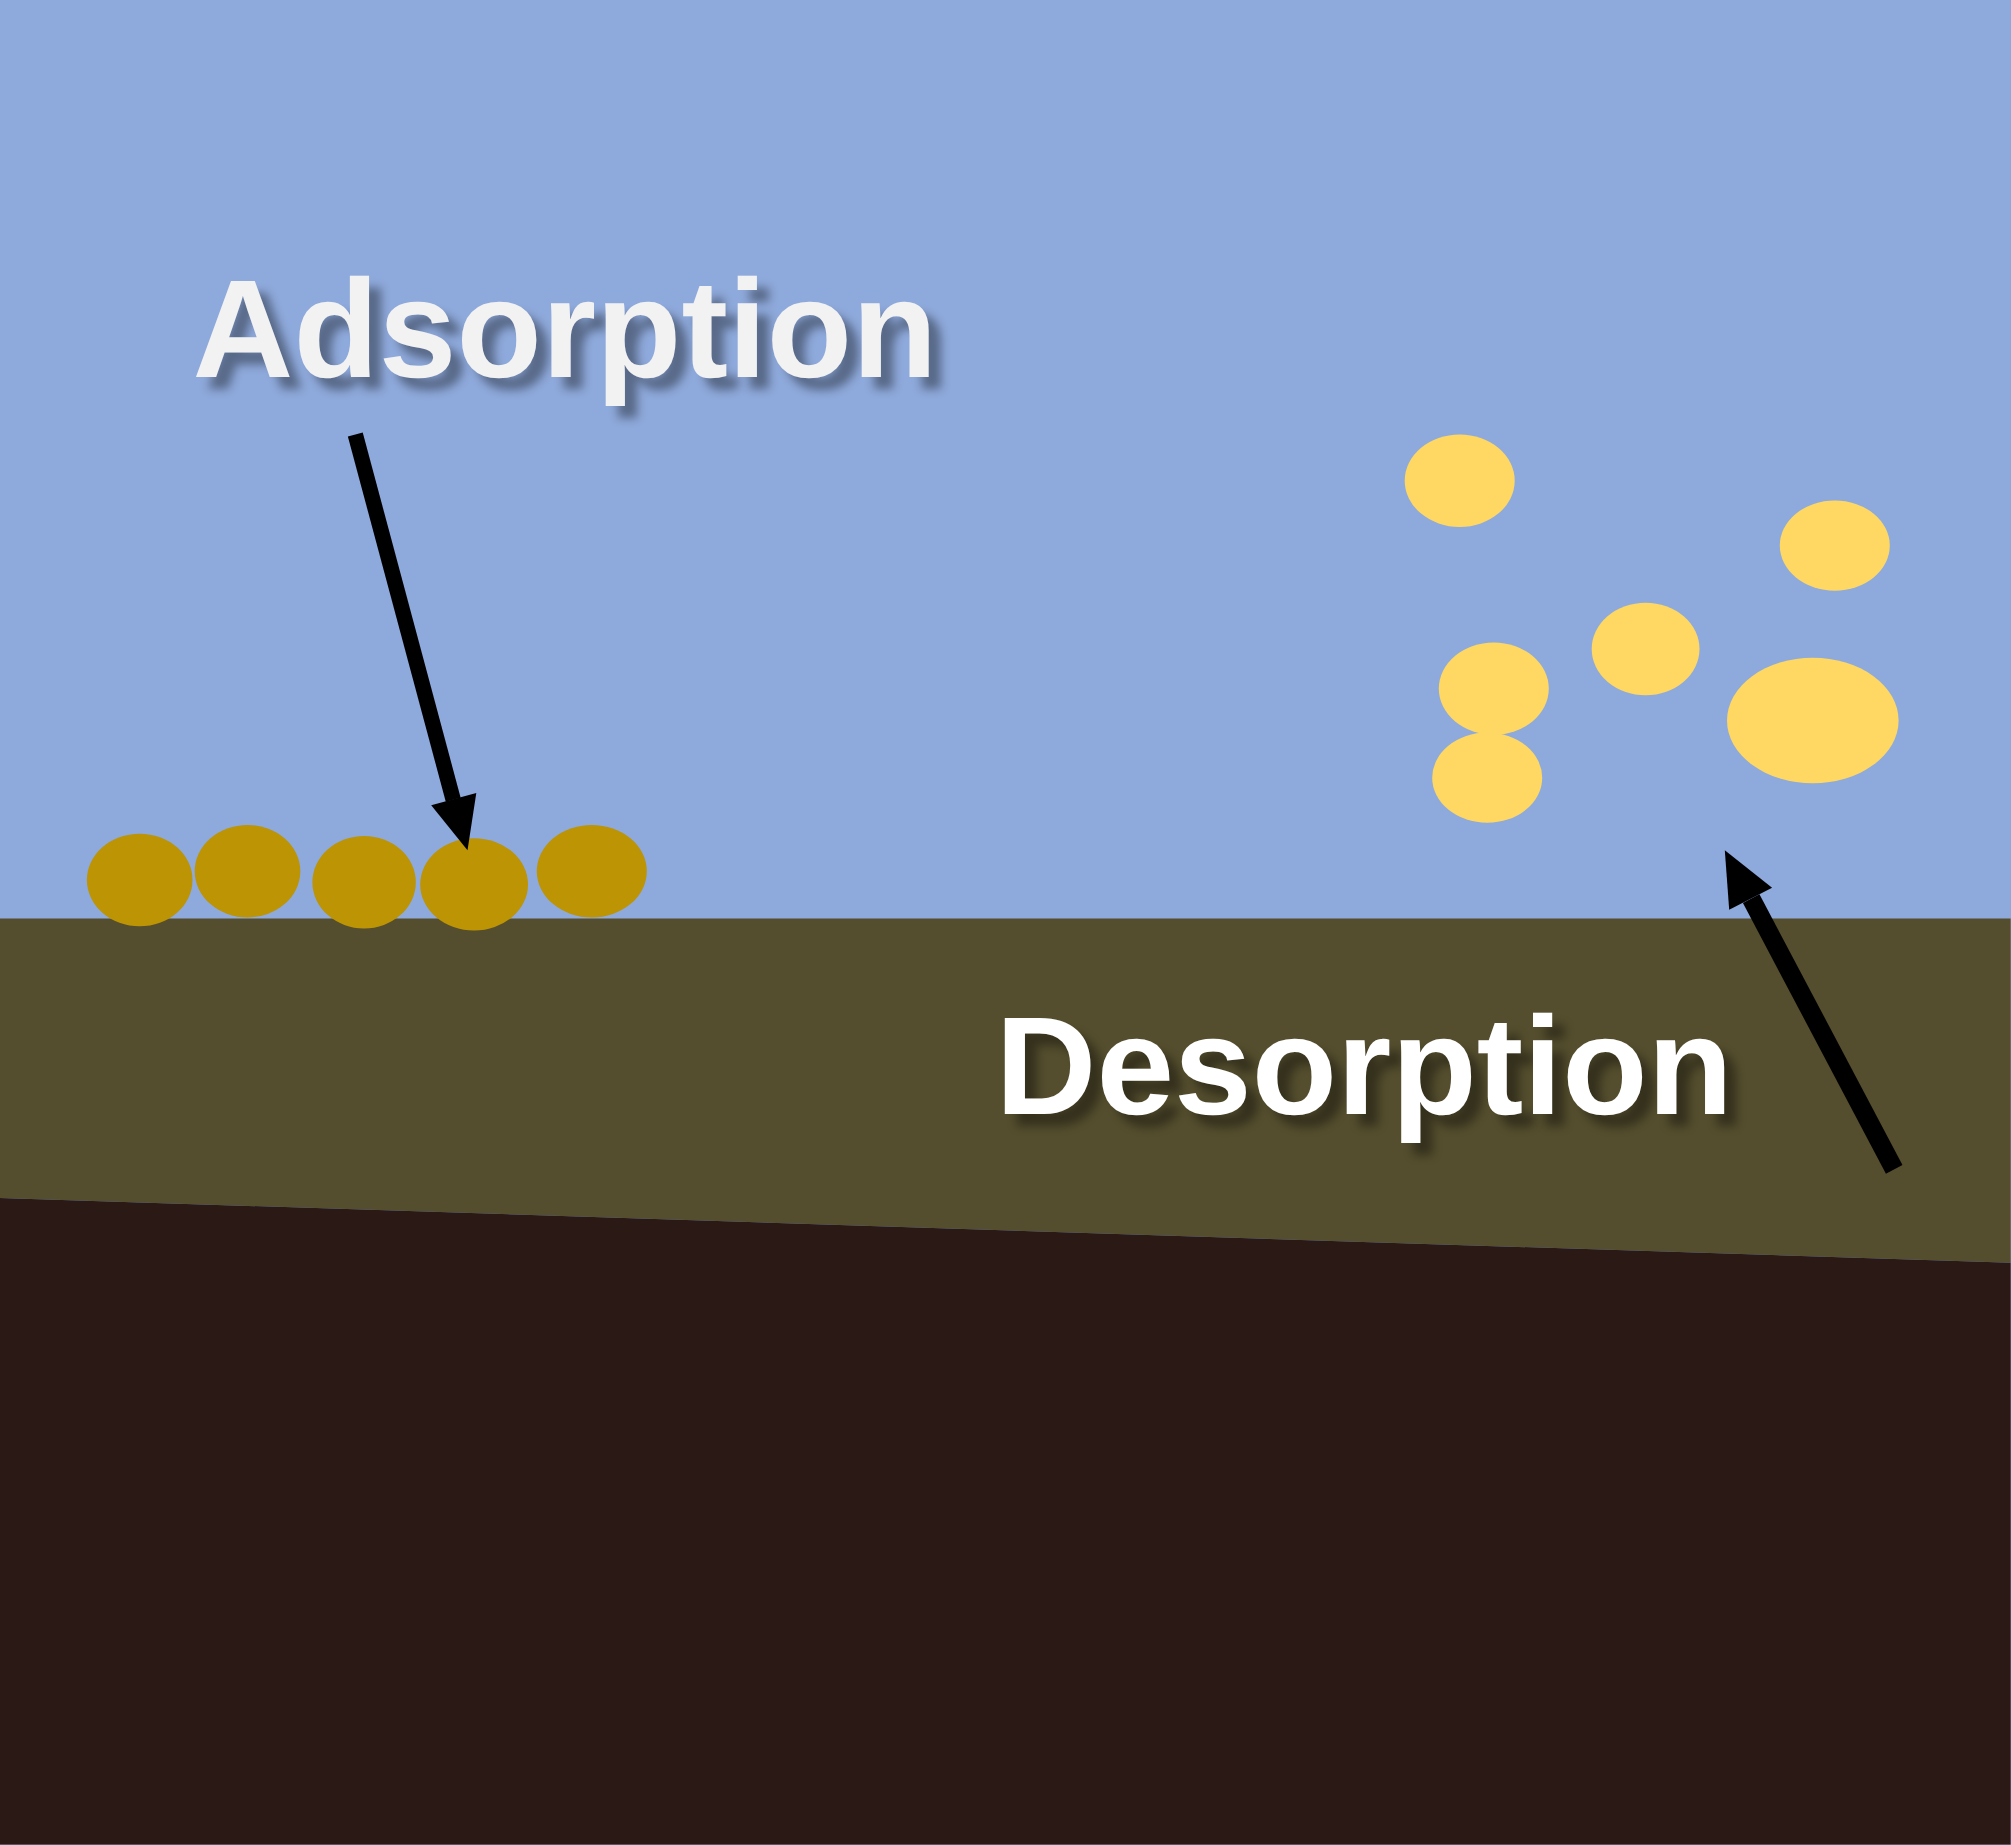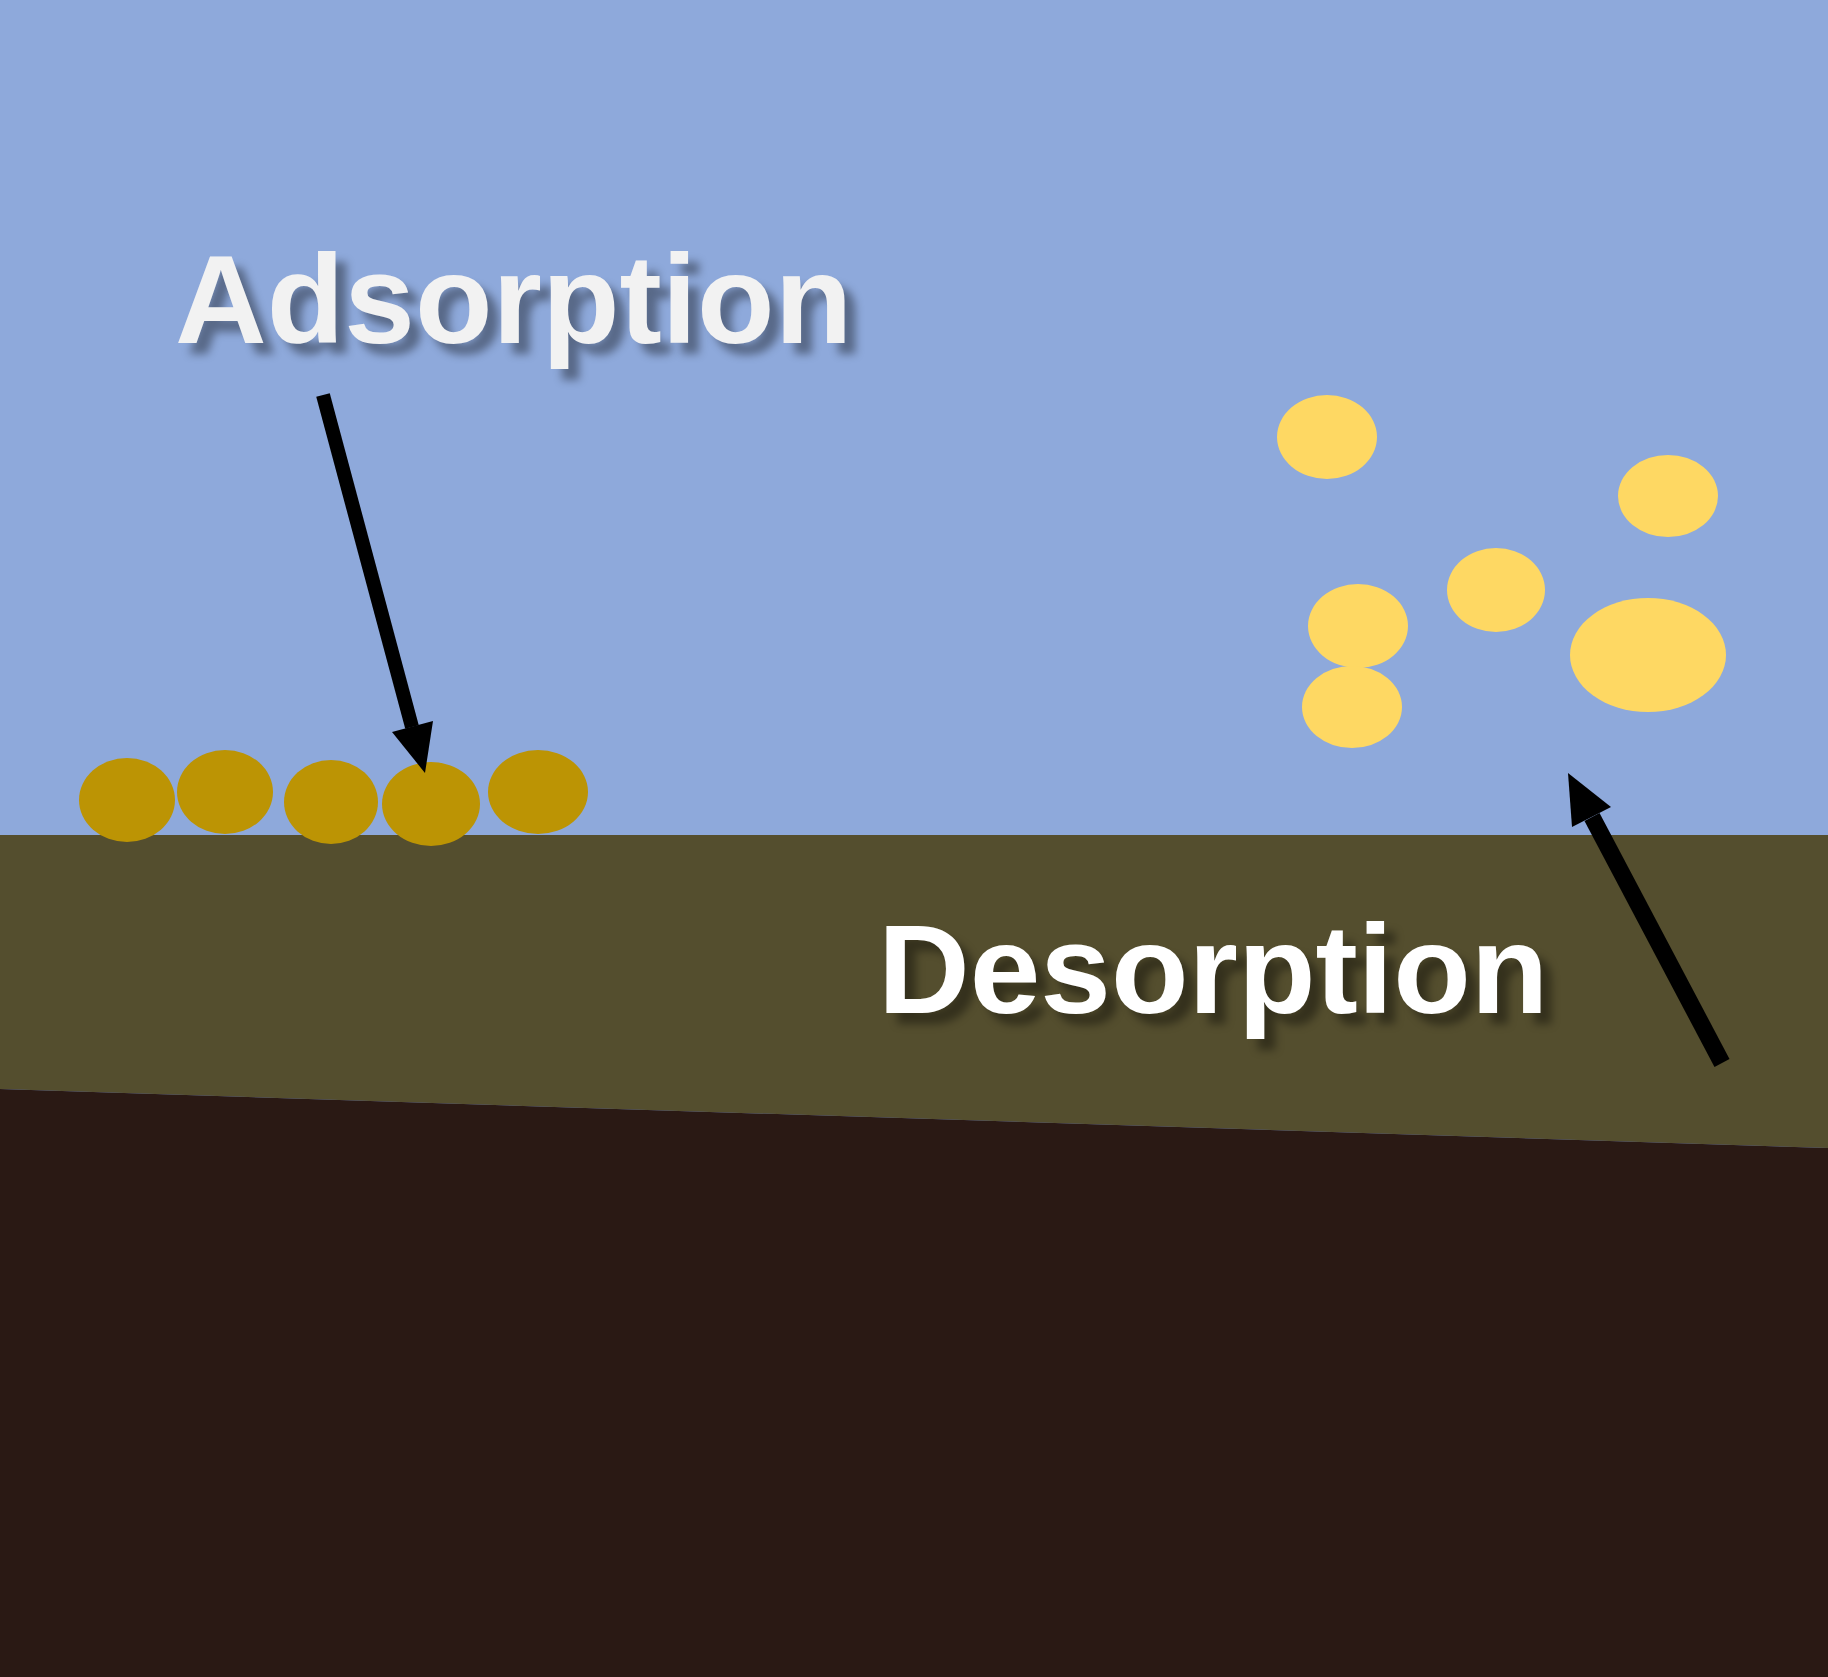--- a/index.html
+++ b/index.html
@@ -16,21 +16,21 @@
     position:absolute;
     font-weight:bold;
     font-size:127px;
     line-height:1;
     letter-spacing:0;
     white-space:nowrap;
     text-shadow:11px 11px 9px rgba(0,0,0,0.38);
     user-select:none;
   }
   #adsorption-label{left:175px;top:236px;color:var(--adsorption_label,#F2F2F2);}
-  #desorption-label{left:878px;top:906px;color:var(--desorption_label,#FFFFFF);}
+  #desorption-label{left:905px;top:906px;color:var(--desorption_label,#FFFFFF);}
 </style>
 </head>
 <body>
 
 <div id="stage">
   <svg id="scene" viewBox="0 0 1828 1677" xmlns="http://www.w3.org/2000/svg">
       <polygon points="0,0 1828,0 1828,835 0,835" fill="#8EA9DB"></polygon>
       <polygon points="0,835 1828,835 1828,1148 0,1089" fill="#544E2E"></polygon>
       <polygon points="0,1089 1828,1148 1828,1677 0,1677" fill="#2A1914"></polygon>
       <ellipse cx="127" cy="800" rx="48" ry="42" fill="#BC9404"></ellipse>

